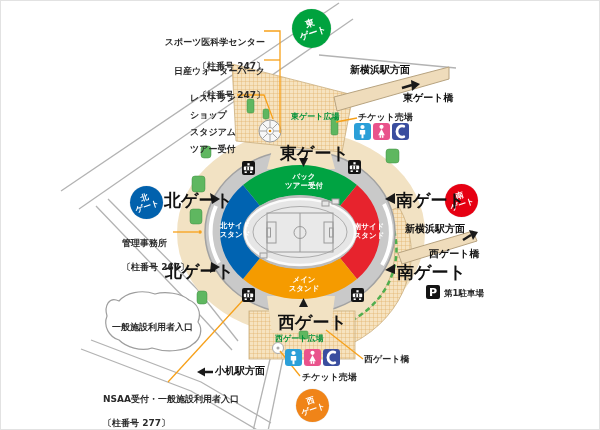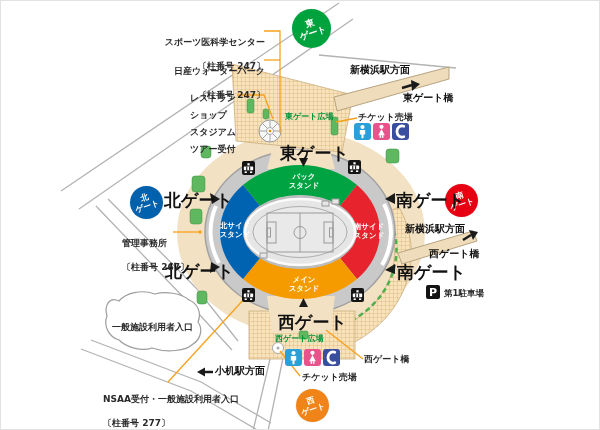--- a/index.html
+++ b/index.html
@@ -136,21 +136,21 @@
       <polygon points="298,157 307,157 302.5,166"></polygon>
       <polygon points="298,306 307,306 302.5,297"></polygon>
       <polygon points="209,192 219,198 211,203"></polygon>
       <polygon points="209,272 219,266 210,261"></polygon>
       <polygon points="394,192 384,198 394,203"></polygon>
       <polygon points="394,263 384,269 394,273"></polygon>
     </g>
   </svg>
 
   <div class="stand-lbl" style="left:273px;top:171px;">バック
-スタンド</div>
+ツアー受付</div>
   <div class="stand-lbl" style="left:204px;top:220px;">北サイド
 スタンド</div>
   <div class="stand-lbl" style="left:338px;top:221px;">南サイド
 スタンド</div>
   <div class="stand-lbl" style="left:273px;top:274px;">メイン
 スタンド</div>
 
   <div class="badge" style="left:291px;top:8px;width:39px;height:39px;background:#00a23e;">
     <div class="bt" style="font-size:9px;">東
 ゲート</div>
@@ -174,21 +174,21 @@
   <div class="lbl gate-lbl" style="left:164px;top:260px;">北ゲート</div>
   <div class="lbl gate-lbl" style="left:395px;top:189px;">南ゲート</div>
   <div class="lbl gate-lbl" style="left:396px;top:261px;">南ゲート</div>
 
   <div class="lbl dir-lbl" style="left:349px;top:63px;">新横浜駅方面</div>
   <div class="lbl dir-lbl" style="left:402px;top:91px;">東ゲート橋</div>
   <div class="lbl dir-lbl" style="left:404px;top:222px;">新横浜駅方面</div>
   <div class="lbl dir-lbl" style="left:428px;top:247px;">西ゲート橋</div>
   <div class="lbl dir-lbl" style="left:214px;top:364px;">小机駅方面</div>
 
-  <div class="lbl plaza-lbl" style="left:284px;top:111px;text-align:center;">東ゲート広場</div>
+  <div class="lbl plaza-lbl" style="left:290px;top:111px;text-align:center;">東ゲート広場</div>
   <div class="lbl plaza-lbl" style="left:274px;top:333px;">西ゲート広場</div>
 
   <div class="lbl ann ra" style="left:140px;top:23px;width:124px;">
     <span style="display:block;">スポーツ医科学センター</span>
     <span style="display:block;">〔柱番号 247〕</span>
   </div>
   <div class="lbl ann ra" style="left:140px;top:52px;width:124px;">
     <span style="display:block;">日産ウォーターパーク</span>
     <span style="display:block;">〔柱番号 247〕</span>
   </div>

